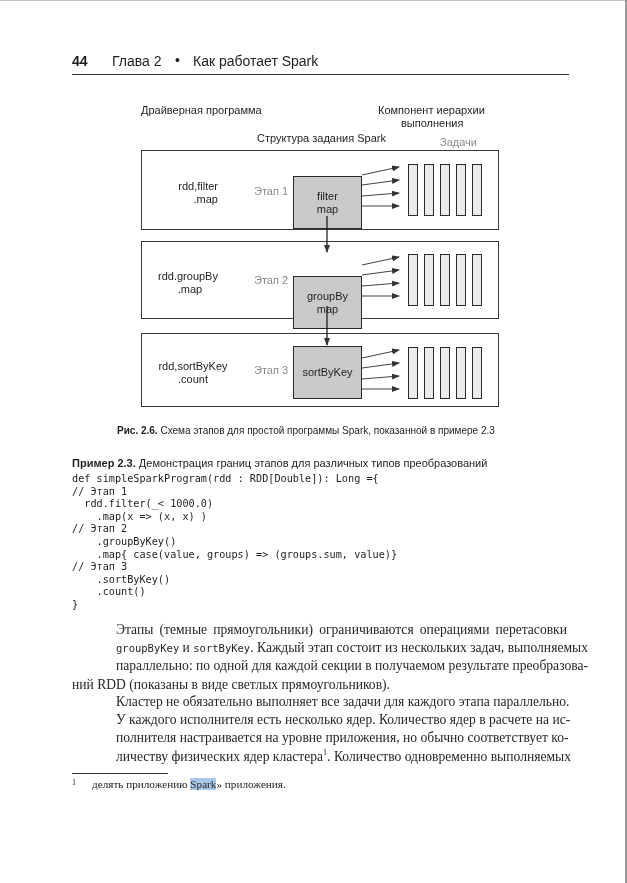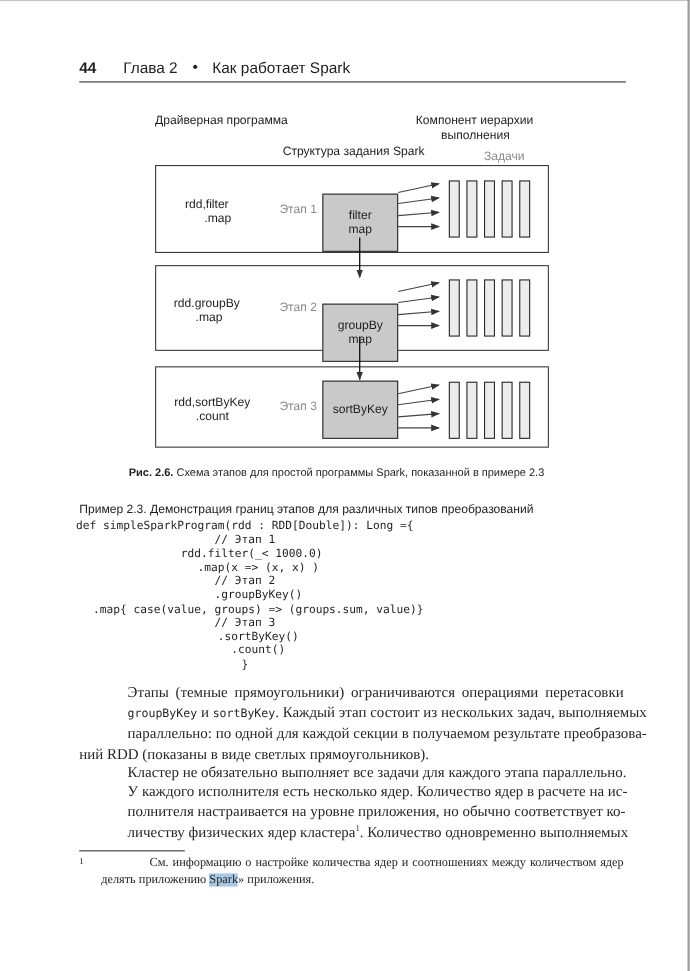--- a/index.html
+++ b/index.html
@@ -30,25 +30,25 @@
     border: 1px solid #2a2a2a; display: flex; align-items: center; justify-content: center;
     text-align: center; font-size: 11px; line-height: 13px; white-space: pre-line;
   }
   .task { position: absolute; width: 8px; height: 50px; background: #ececec; border: 1px solid #2a2a2a; }
   svg.arrows { position: absolute; left: 0; top: 0; width: 627px; height: 440px; pointer-events: none; }
 
   .caption { position: absolute; left: 117px; top: 425px; font-size: 10px; white-space: nowrap; color: #1e1e1e; }
   .caption b { font-weight: bold; }
 
   .example-title { position: absolute; left: 72px; top: 457px; font-size: 11px; white-space: nowrap; }
-  .example-title b { font-weight: normal; }
+  .example-title b { font-weight: bold; }
 
   .code {
-    position: absolute; left: 60px; top: 473px; margin: 0;
-    font-family: "DejaVu Sans Mono", monospace; font-size: 10.2px; line-height: 12.6px; color: #1e1e1e; text-align: center;
+    position: absolute; left: 72px; top: 473px; margin: 0;
+    font-family: "DejaVu Sans Mono", monospace; font-size: 10.2px; line-height: 12.6px; color: #1e1e1e;
   }
   .code .line { white-space: pre; height: 12.6px; }
 
   .para {
     position: absolute; left: 72px; width: 495px; font-family: "Liberation Serif", serif; font-size: 13.6px;
     line-height: 18.2px; color: #262626; text-align: justify;
   }
   .para .mono { font-family: "DejaVu Sans Mono", monospace; font-size: 10.5px; }
   .p1 { top: 621px; }
   .p2 { top: 693px; }
@@ -80,21 +80,21 @@
 </div>
 
 <div class="diagram">
   <span class="dg-label" style="left:141px; top:104px;">Драйверная программа</span>
   <span class="dg-label" style="left:378px; top:104px;">Компонент иерархии</span>
   <span class="dg-label" style="left:401px; top:117px;">выполнения</span>
   <span class="dg-label" style="left:257px; top:132px;">Структура задания Spark</span>
   <span class="dg-label dg-gray" style="left:440px; top:136px;">Задачи</span>
 
   <div class="stage-frame" style="top:150px; height:78px;"></div>
-  <div class="stage-code" style="left:158px; top:180px; width:60px;">
+  <div class="stage-code" style="left:158px; top:180px; width:60px;text-align:right;">
     <div>rdd,filter</div>
     <div style="padding-left:20px;">.map</div>
   </div>
   <span class="stage-name" style="left:254px; top:185px;">Этап 1</span>
   <div class="stage-box" style="top:176px;">filter
 map</div>
 
   <div class="stage-frame" style="top:241px; height:76px;"></div>
   <div class="stage-code" style="left:156px; top:270px; width:64px;">
     <div>rdd.groupBy</div>
@@ -188,16 +188,15 @@
   <span class="line-j">Кластер не обязательно выполняет все задачи для каждого этапа параллельно.</span>
   <span class="line-j">У каждого исполнителя есть несколько ядер. Количество ядер в расчете на ис-</span>
   <span class="line-j">полнителя настраивается на уровне приложения, но обычно соответствует ко-</span>
   <span class="line-j"><span>личеству физических ядер кластера</span><sup>1</sup><span>. Количество одновременно выполняемых</span></span>
 </div>
 
 <div class="fn-rule"></div>
 <div class="footnote">
   <span class="fn-num">1</span>
   <div class="fn-body">
-    <span class="line-j">См. информацию о настройке количества ядер и соотношениях между количеством ядер</span>
     <span class="line-l"><span>делять приложению </span><span class="hl" id="hl-span" style="background: rgb(169, 200, 230);">Spark</span><span>» приложения.</span></span>
   </div>
 </div>
 
 </body></html>

